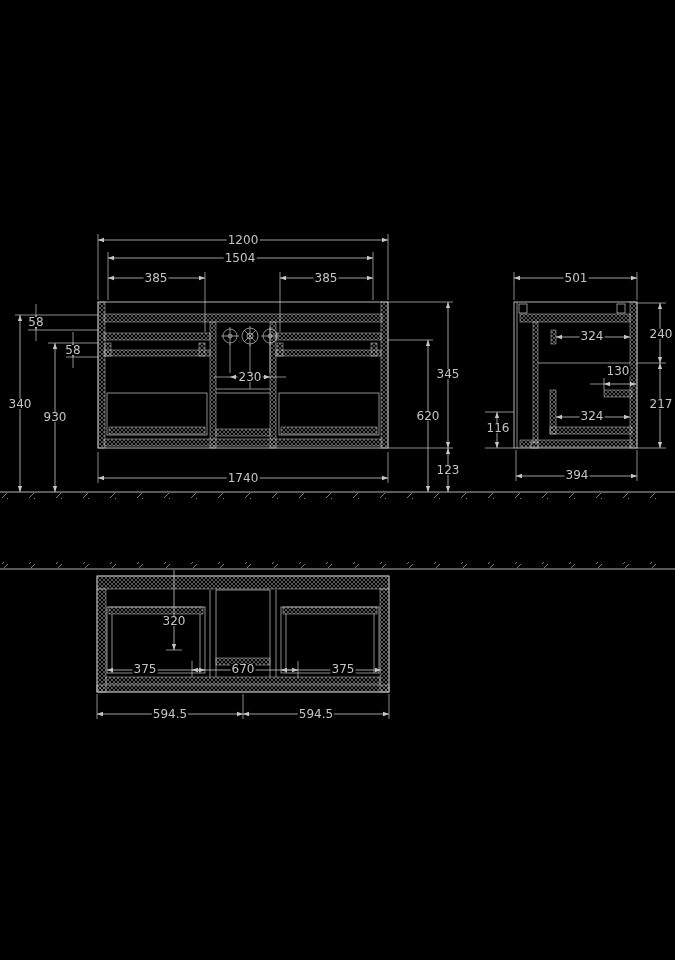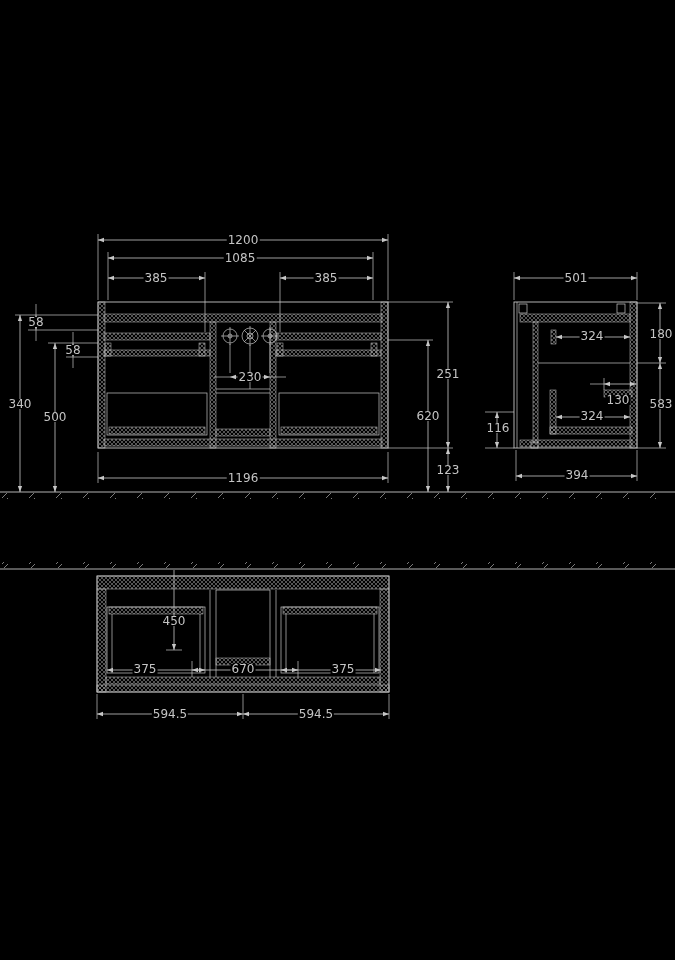--- a/index.html
+++ b/index.html
@@ -193,42 +193,42 @@
       <line class="thin" x1="97" y1="694" x2="97" y2="719"></line>
       <line class="thin" x1="243" y1="694" x2="243" y2="719"></line>
       <line class="thin" x1="389" y1="694" x2="389" y2="719"></line>
       <line class="dl" x1="97" y1="714" x2="243" y2="714" marker-start="url(#ae)" marker-end="url(#ae)"></line>
       <line class="dl" x1="243" y1="714" x2="389" y2="714" marker-start="url(#ae)" marker-end="url(#ae)"></line>
     </g>
   </g>
 </svg>
 
 <span class="dim" style="left:243px;top:240px">1200</span>
-<span class="dim" style="left:240px;top:258px">1085</span>
+<span class="dim" style="left:240px;top:258px">1504</span>
 <span class="dim" style="left:156px;top:278px">385</span>
 <span class="dim" style="left:326px;top:278px">385</span>
 <span class="dim" style="left:36px;top:322px">58</span>
 <span class="dim" style="left:73px;top:350px">58</span>
 <span class="dim" style="left:20px;top:404px">340</span>
-<span class="dim" style="left:55px;top:417px">500</span>
-<span class="dim" style="left:448px;top:374px">251</span>
+<span class="dim" style="left:55px;top:417px">930</span>
+<span class="dim" style="left:448px;top:374px">345</span>
 <span class="dim" style="left:428px;top:416px">620</span>
 <span class="dim" style="left:448px;top:470px">123</span>
 <span class="dim" style="left:250px;top:377px">230</span>
-<span class="dim" style="left:243px;top:478px">1196</span>
+<span class="dim" style="left:243px;top:478px">1740</span>
 
 <span class="dim" style="left:576px;top:278px">501</span>
 <span class="dim" style="left:592px;top:336px">324</span>
-<span class="dim" style="left:661px;top:334px">180</span>
-<span class="dim" style="left:618px;top:400px">130</span>
+<span class="dim" style="left:661px;top:334px">240</span>
+<span class="dim" style="left:618px;top:371px">130</span>
 <span class="dim" style="left:592px;top:416px">324</span>
-<span class="dim" style="left:661px;top:404px">583</span>
+<span class="dim" style="left:661px;top:404px">217</span>
 <span class="dim" style="left:498px;top:428px">116</span>
 <span class="dim" style="left:577px;top:475px">394</span>
 
-<span class="dim" style="left:174px;top:621px">450</span>
+<span class="dim" style="left:174px;top:621px">320</span>
 <span class="dim" style="left:145px;top:669px">375</span>
 <span class="dim" style="left:243px;top:669px">670</span>
 <span class="dim" style="left:343px;top:669px">375</span>
 <span class="dim" style="left:170px;top:714px">594.5</span>
 <span class="dim" style="left:316px;top:714px">594.5</span>
 
 </div>
 
 </body></html>

